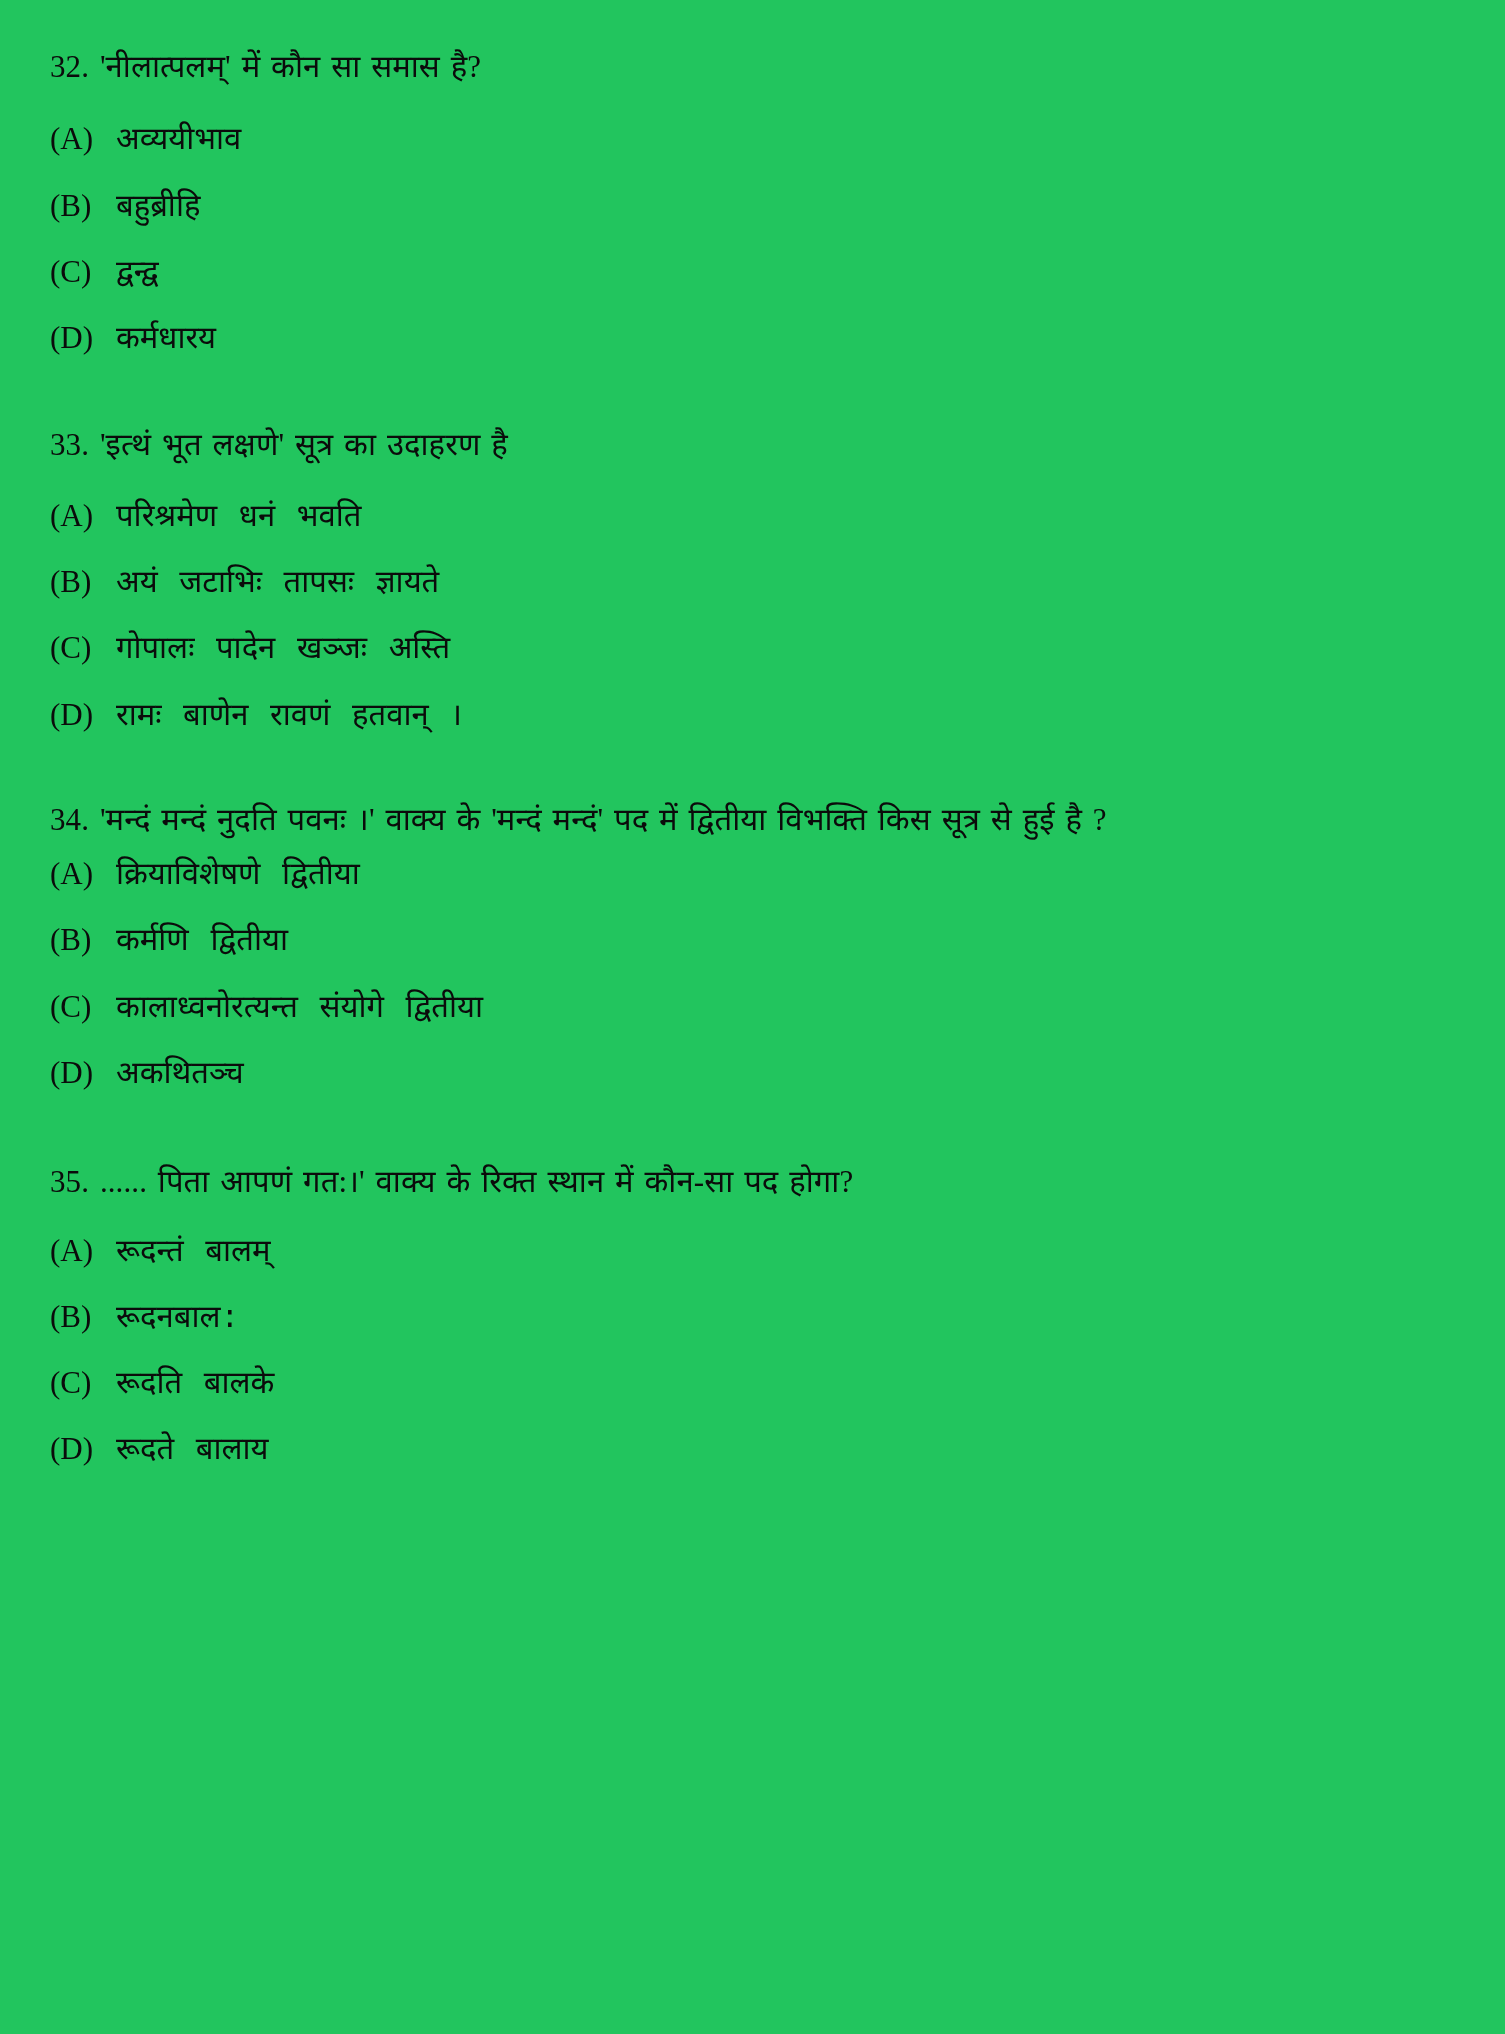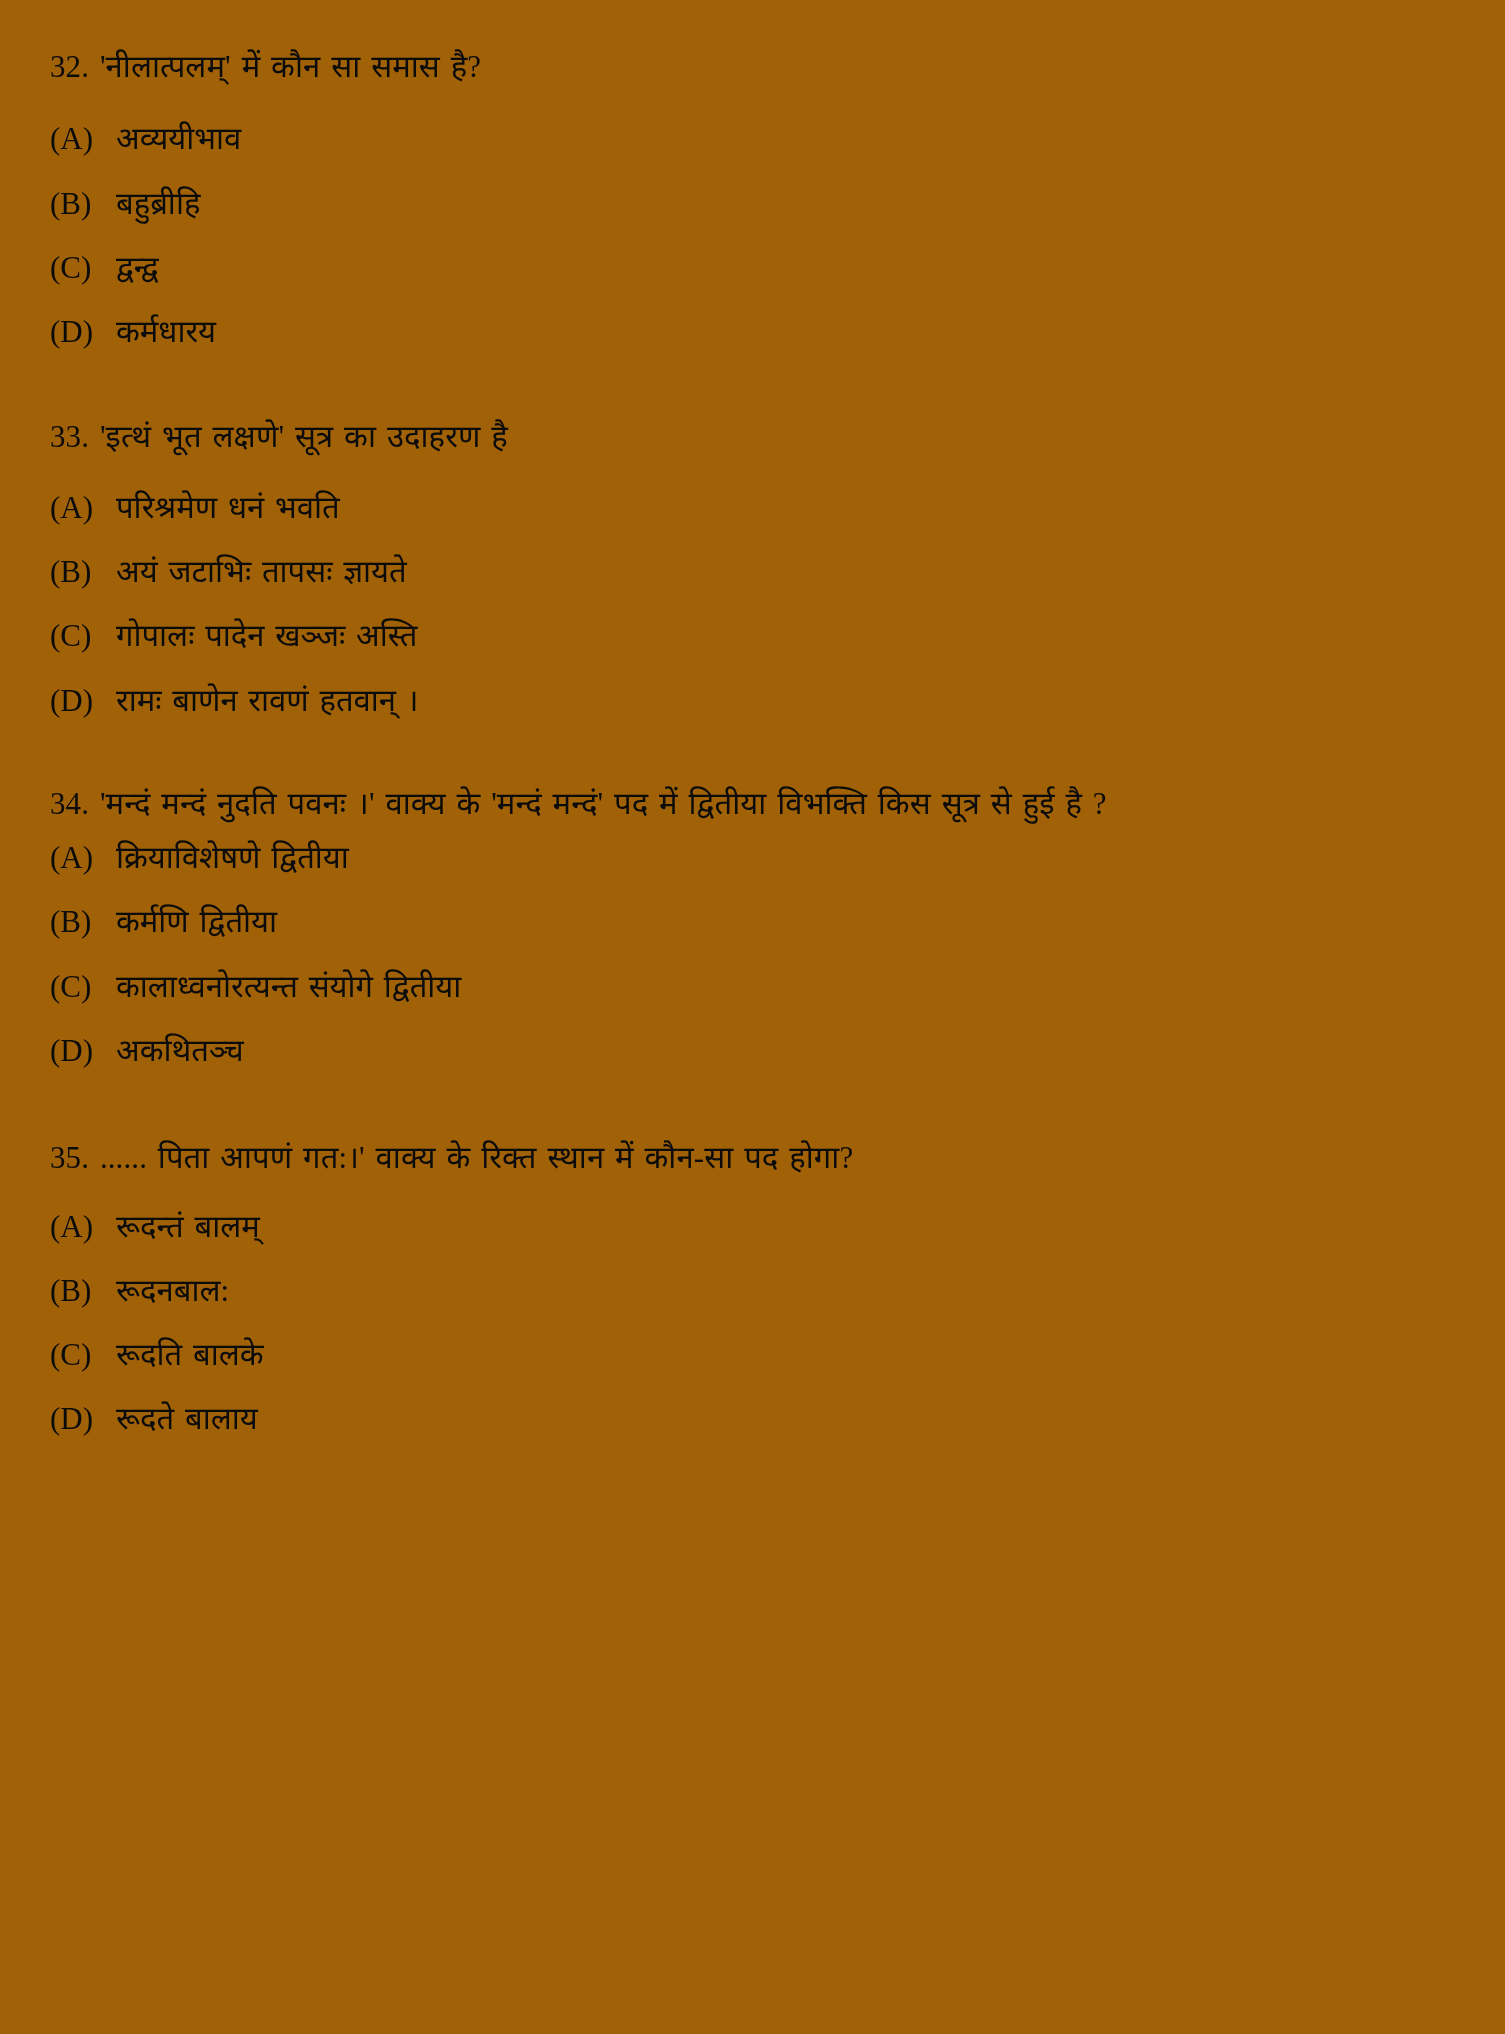--- a/index.html
+++ b/index.html
@@ -14,21 +14,21 @@
     font-family: "Liberation Serif", "DejaVu Serif", serif;
     color: #0b0b0b;
     -webkit-font-smoothing: antialiased;
     overflow: hidden;
   }
 
   .page {
     position: relative;
     width: 1505px;
     height: 2034px;
-    background: #a16207;
+    background: #22c55e;
     box-sizing: border-box;
     padding: 44px 58px 0 50px;
   }
 
   .question-block {
     margin-bottom: 44px;
   }
 
   .q-stem {
     font-size: 31px;
@@ -61,20 +61,21 @@
   }
 
   .option .opt-label {
     flex: 0 0 auto;
     width: 66px;
     white-space: nowrap;
   }
 
   .option .opt-text {
     flex: 1 1 auto;
+    font-family: Liberation Mono, monospace;
   }
 
   
   #q32 { margin-bottom: 62px; }
   #q33 { margin-bottom: 60px; }
   #q34 { margin-bottom: 64px; }
   #q35 { margin-bottom: 0; }
 
   #q32 .q-stem { margin-bottom: 30px; }
   #q33 .q-stem { margin-bottom: 28px; }

